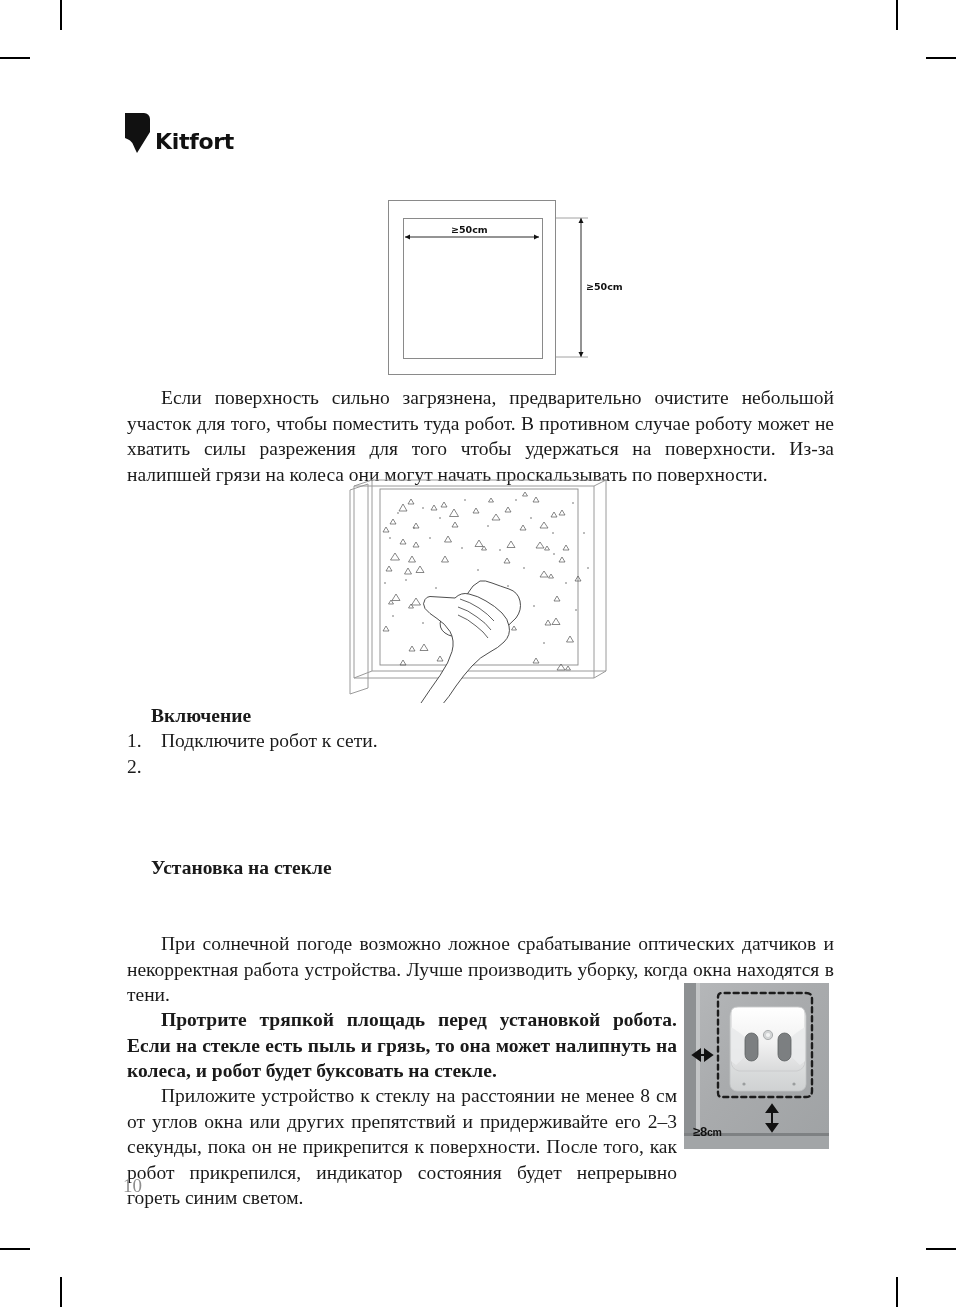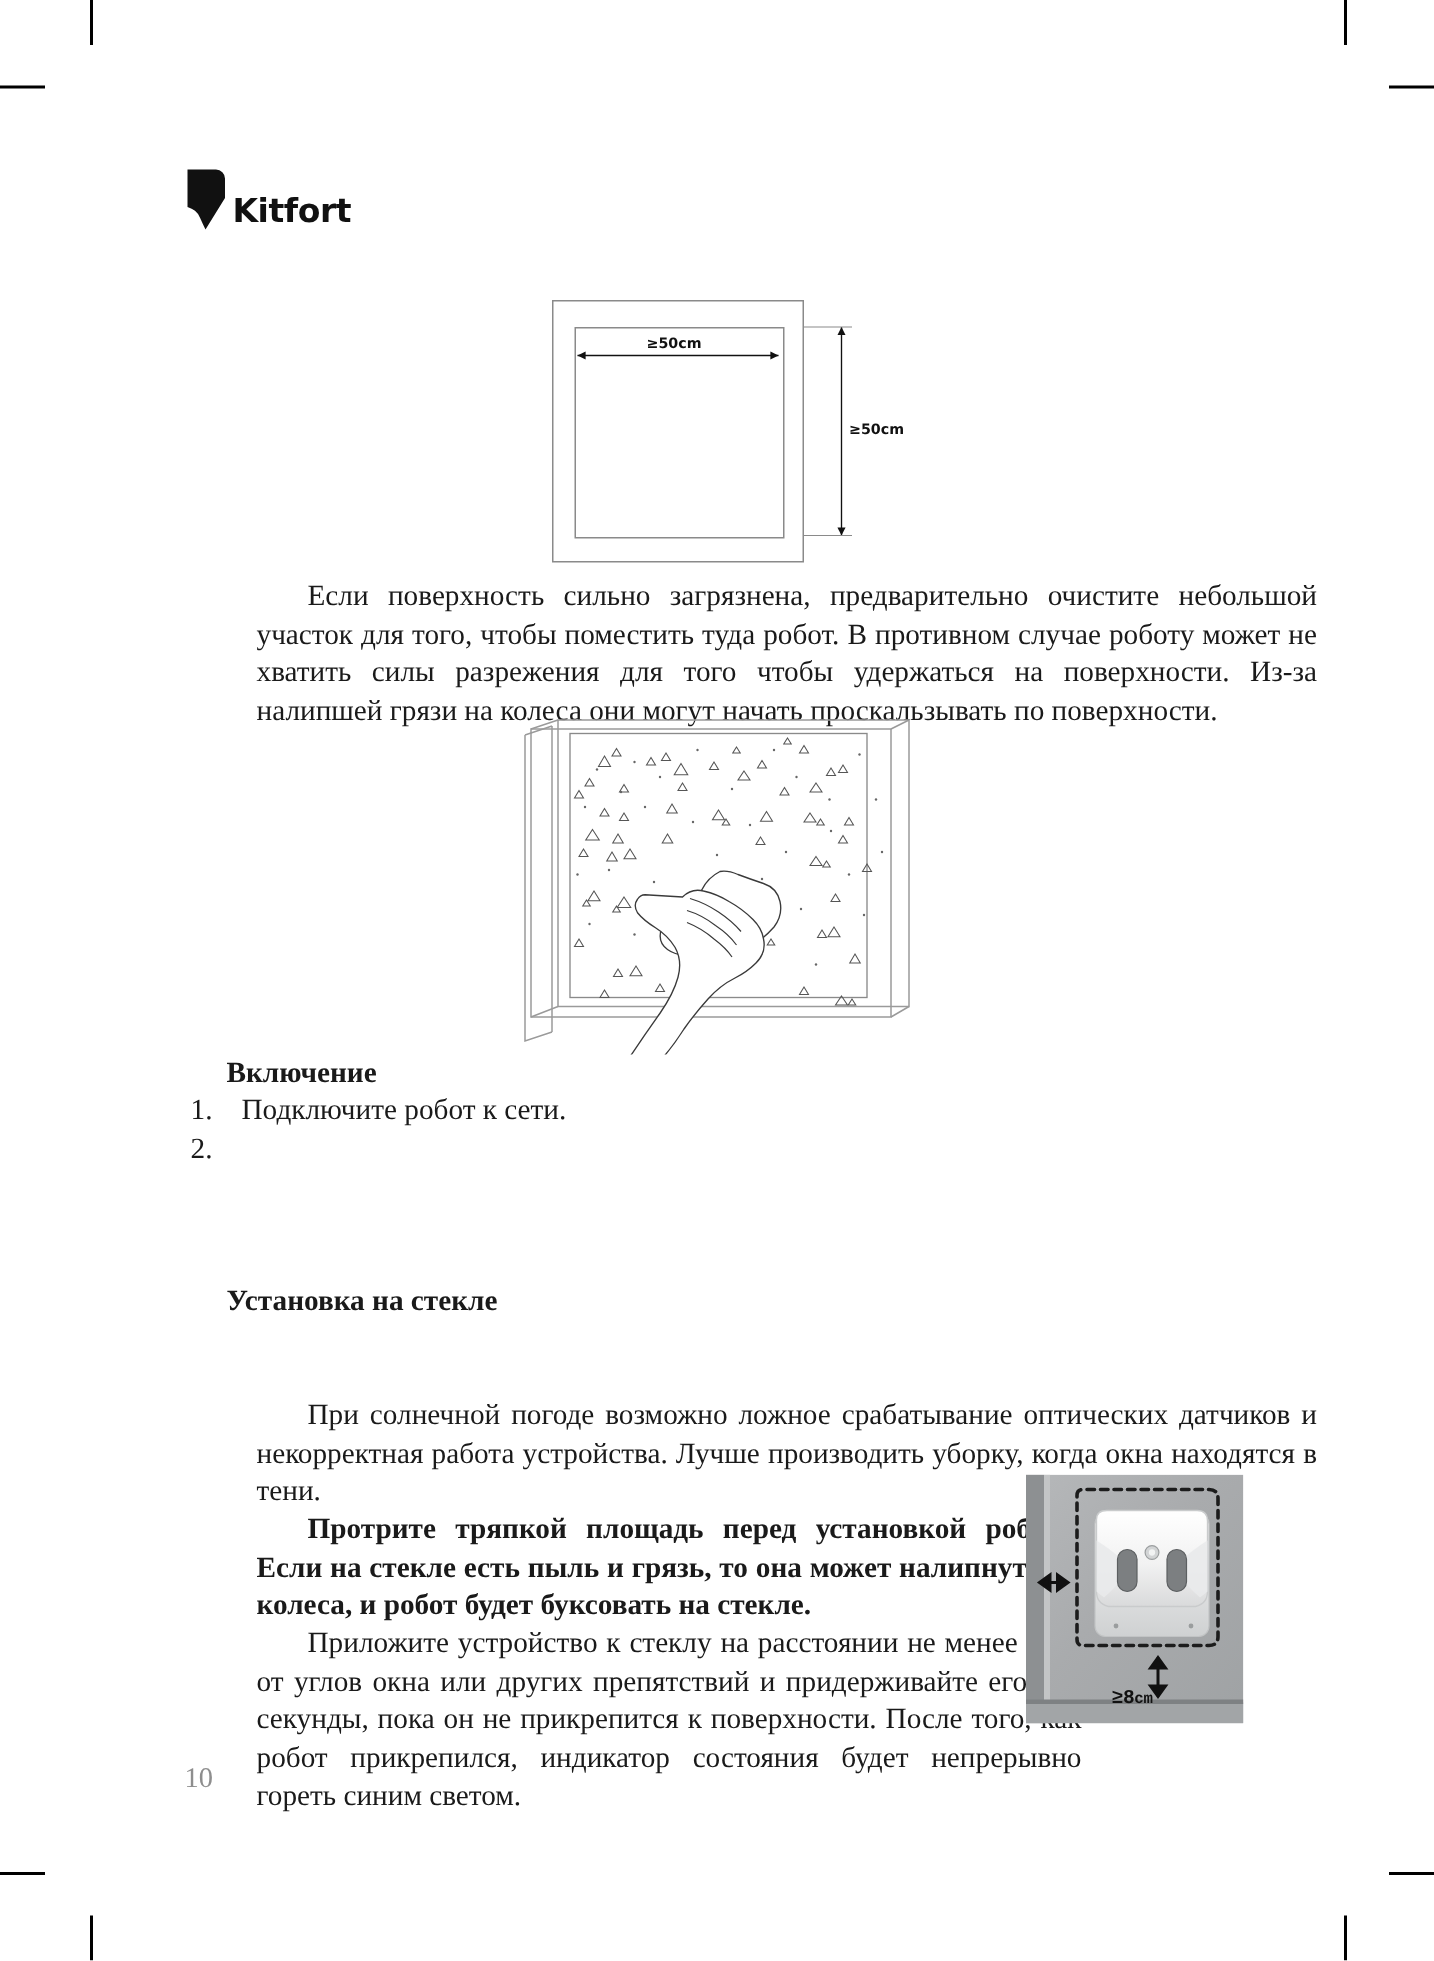--- a/index.html
+++ b/index.html
@@ -58,21 +58,21 @@
 
   
   .para {
     position: absolute;
     font-size: 19.5px;
     line-height: 25.5px;
     text-align: justify;
     color: #1a1a1a;
   }
   .para.nojust { text-align: left; }
-  .indent { text-indent: 34px; margin-left: 44px; }
+  .indent { text-indent: 34px; }
   b, .bold { font-weight: bold; }
 
   .heading {
     position: absolute;
     font-size: 19.5px;
     line-height: 25.5px;
     font-weight: bold;
   }
 
   
@@ -91,21 +91,21 @@
     position: absolute;
     left: 0;
     top: 0;
     width: 26px;
     text-align: left;
   }
 
   
   .fig-window {
     position: absolute;
-    left: 368px;
+    left: 388px;
     top: 200px;
     width: 232px;
     height: 185px;
   }
   .win-outer {
     position: absolute;
     left: 0; top: 0;
     width: 168px;
     height: 175px;
     border: 1px solid #8a8a8a;
@@ -144,27 +144,26 @@
     left: 684px;
     top: 983px;
     width: 145px;
     height: 166px;
     overflow: hidden;
   }
   .photo-label {
     position: absolute;
     left: 9px;
     bottom: 10px;
-    font-family: Liberation Mono, monospace;
+    font-family: Liberation Sans, sans-serif;
     font-size: 13px;
     font-weight: bold;
     color: #111;
     white-space: nowrap;
     letter-spacing: -0.2px;
-    margin-left: 48px;
   }
   .photo-label .unit { font-size: 10.5px; }
 
   
   .page-number {
     position: absolute;
     left: 123px;
     top: 1175px;
     font-size: 19px;
     color: #8e8e8e;

